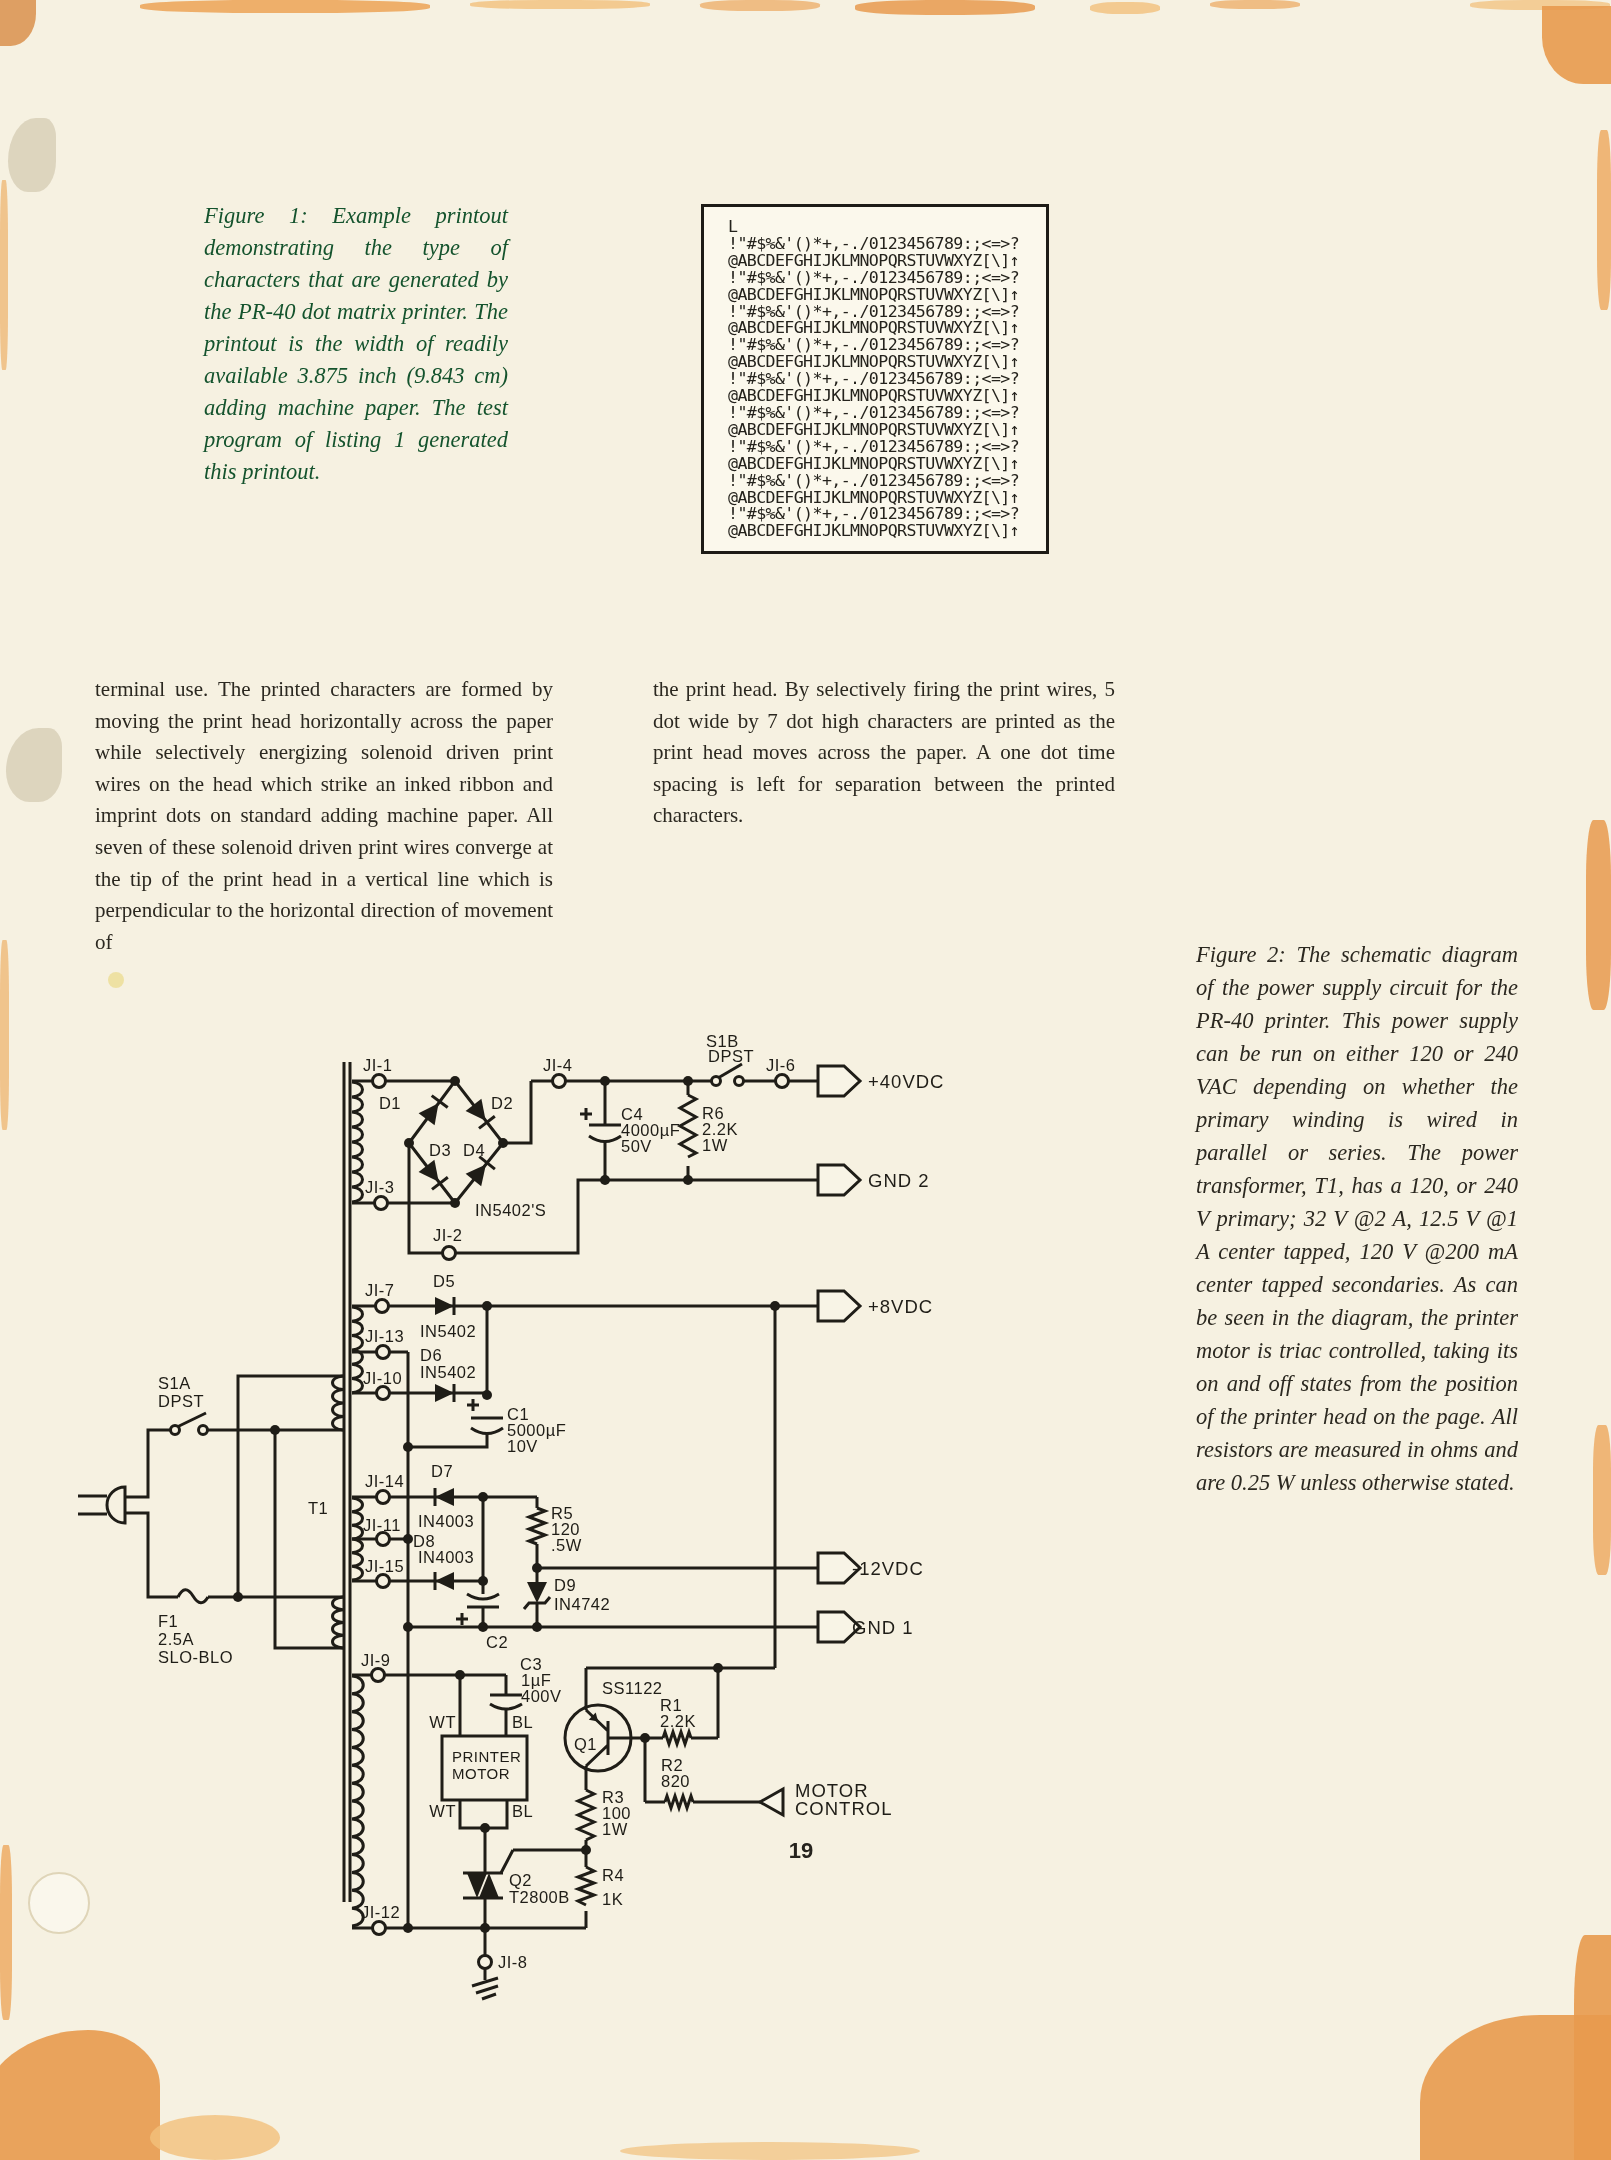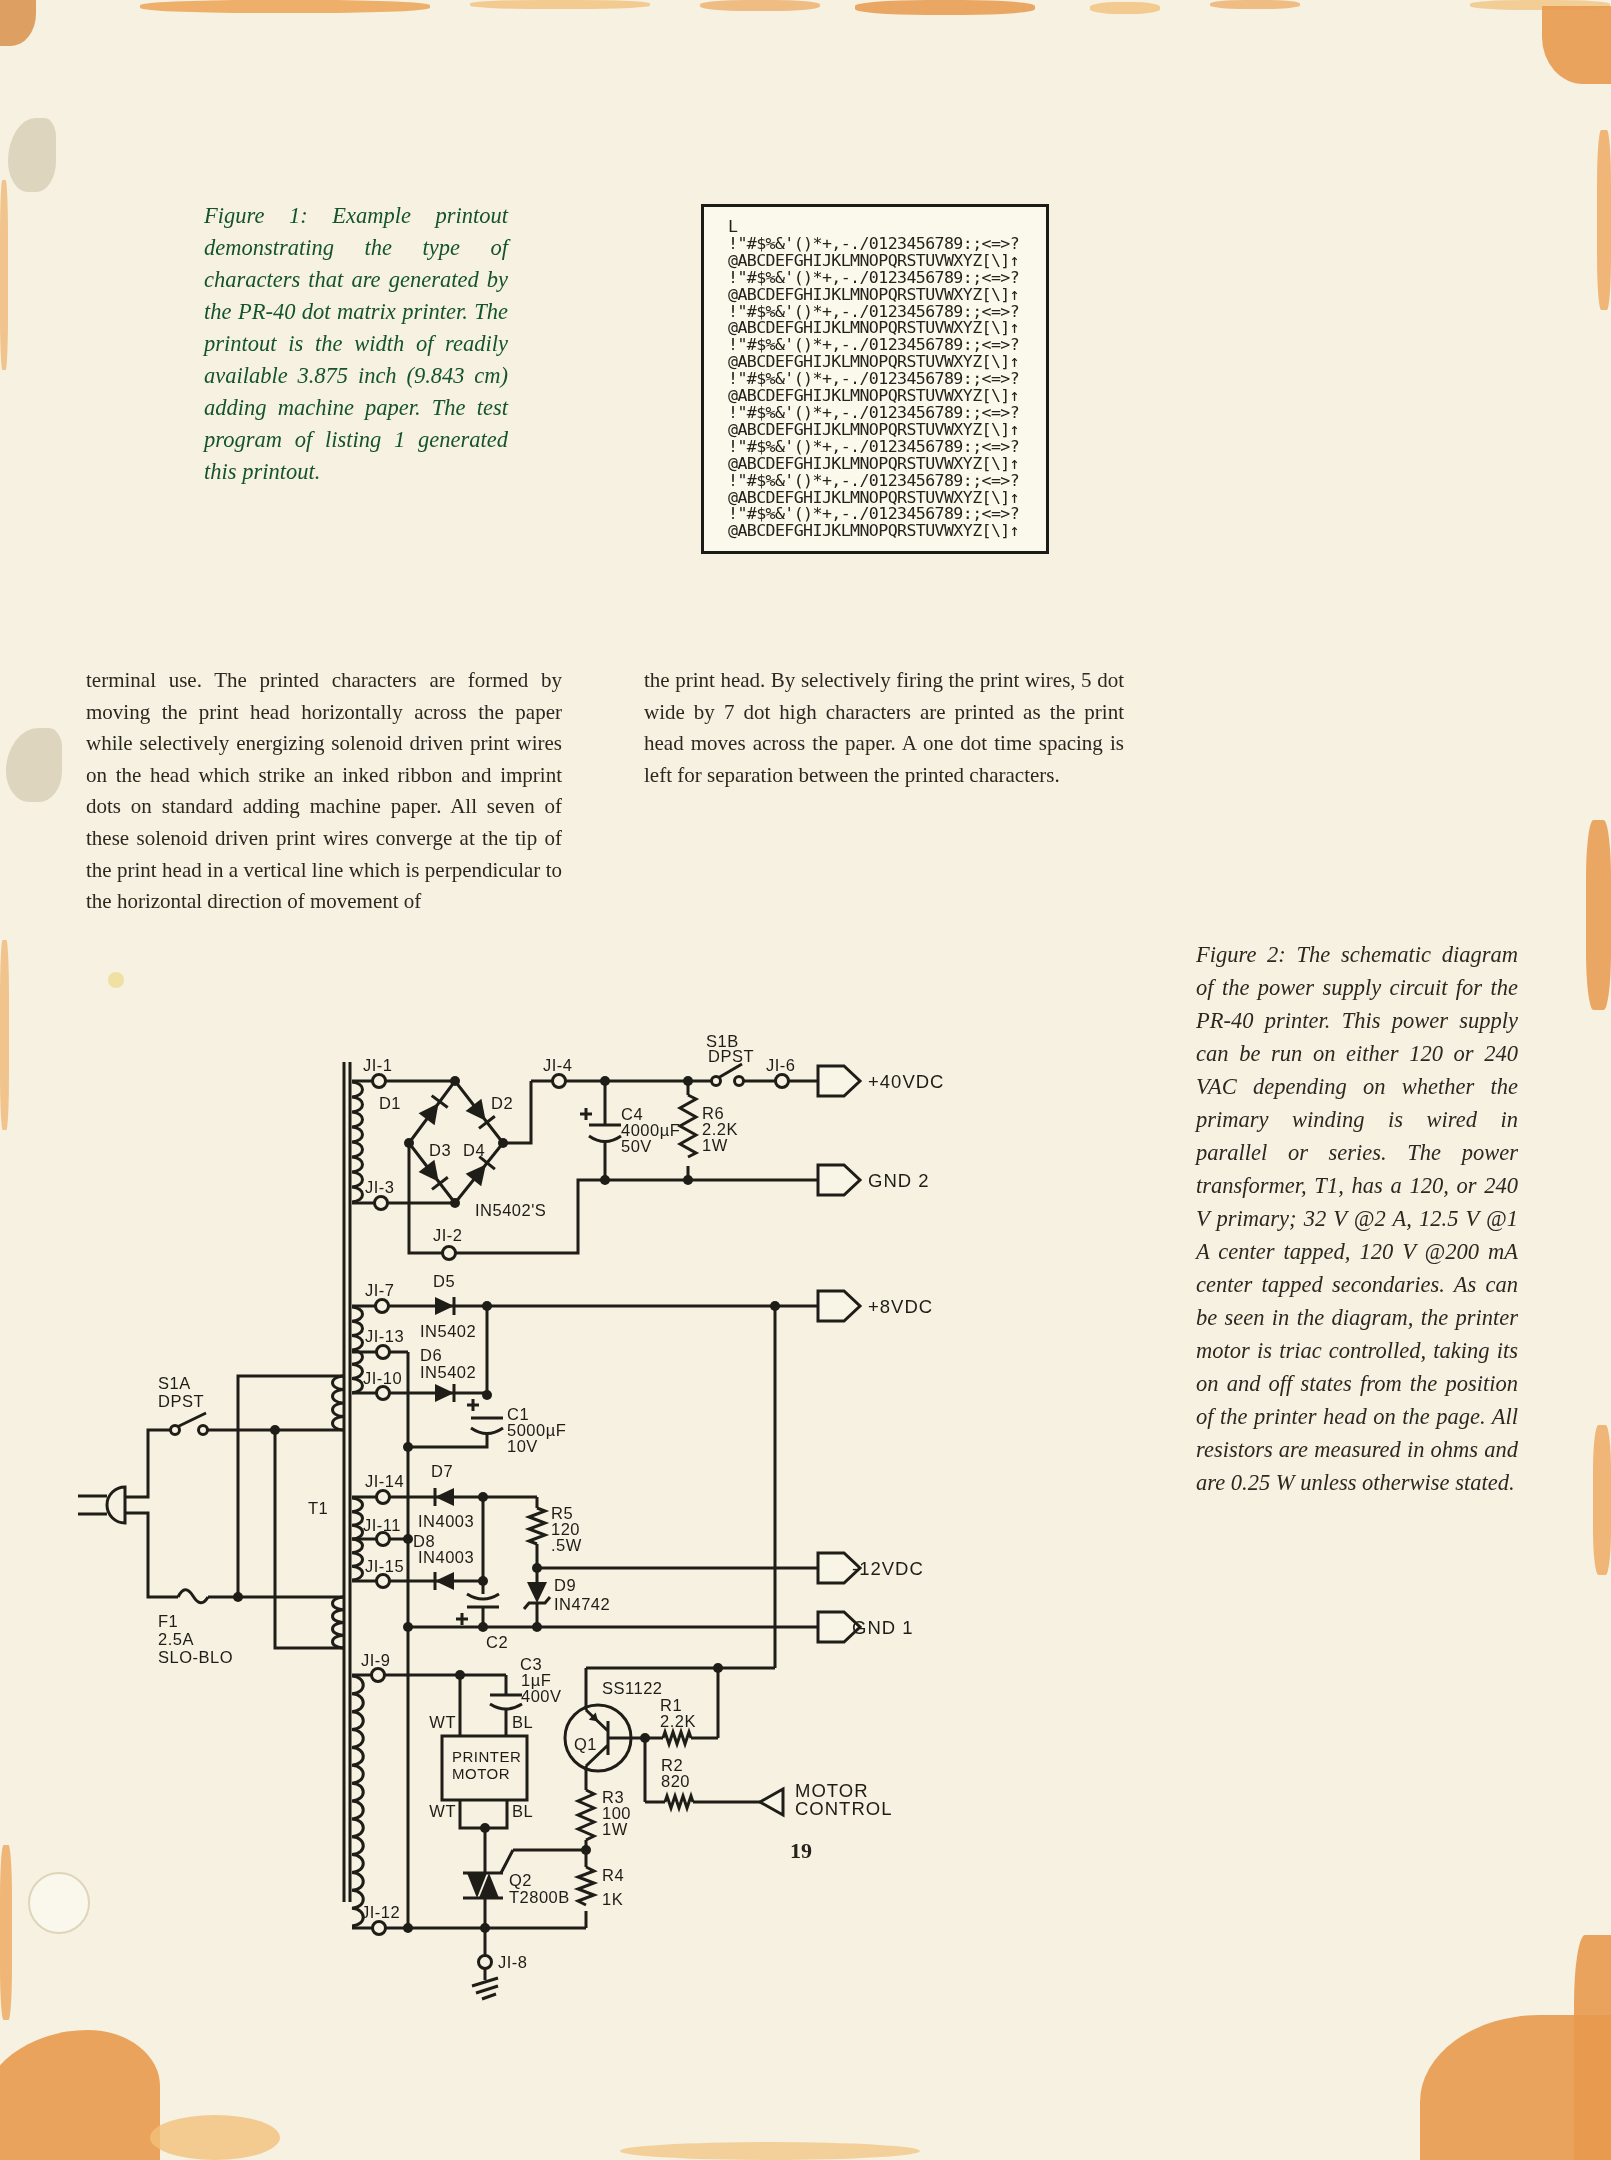--- a/index.html
+++ b/index.html
@@ -26,21 +26,21 @@
     font-size:16.6px;line-height:16.9px;letter-spacing:-0.6px;
     color:#24221c;white-space:pre;
   }
   
   .body-col{
     position:absolute;top:657px;height:330px;
     font-size:21px;line-height:31.6px;text-align:justify;color:#2b2820;
   }
   .col-left{left:78px;width:492px;}
   .col-right{left:636px;width:496px;}
-  .body-col p{margin:8px;}
+  .body-col p{margin:17px;}
   .body-col p.indent{text-indent:30px;}
   
   .fig2-caption{
     position:absolute;left:1196px;top:938px;width:322px;
     font-style:italic;font-size:22.5px;line-height:33px;
     text-align:justify;color:#2b2820;
   }
   
   .schematic{position:absolute;left:30px;top:990px;width:1140px;height:1020px;}
   svg .w{stroke:#1f1d17;stroke-width:3;fill:none;}
@@ -50,21 +50,21 @@
   svg .term{fill:#f6f1e1;stroke:#1f1d17;stroke-width:3;}
   svg .flag{fill:#f8f4e6;stroke:#1f1d17;stroke-width:3;}
   svg text{
     font-family:"Liberation Sans",sans-serif;font-size:16.5px;
     fill:#1f1d17;letter-spacing:.5px;
   }
   svg text.big{font-size:18.5px;letter-spacing:1px;}
   svg text.end{text-anchor:end;}
   .page-number{
     position:absolute;left:770px;top:1838px;width:62px;text-align:center;
-    font-family:Liberation Serif, serif;font-weight:bold;font-size:22px;color:#26231d;
+    font-family:Liberation Sans, sans-serif;font-weight:bold;font-size:22px;color:#26231d;
   }
 </style>
 </head>
 <body>
 
 <div style="position:absolute;inset:0;">
 
   <div class="stain" style="left:140px;top:0;width:290px;height:13px;background:#eda75d;border-radius:40%;opacity:.9;"></div>
   <div class="stain" style="left:470px;top:0;width:180px;height:9px;background:#f2c07c;border-radius:40%;opacity:.8;"></div>
   <div class="stain" style="left:700px;top:0;width:120px;height:11px;background:#eda75d;border-radius:40%;opacity:.7;"></div>

